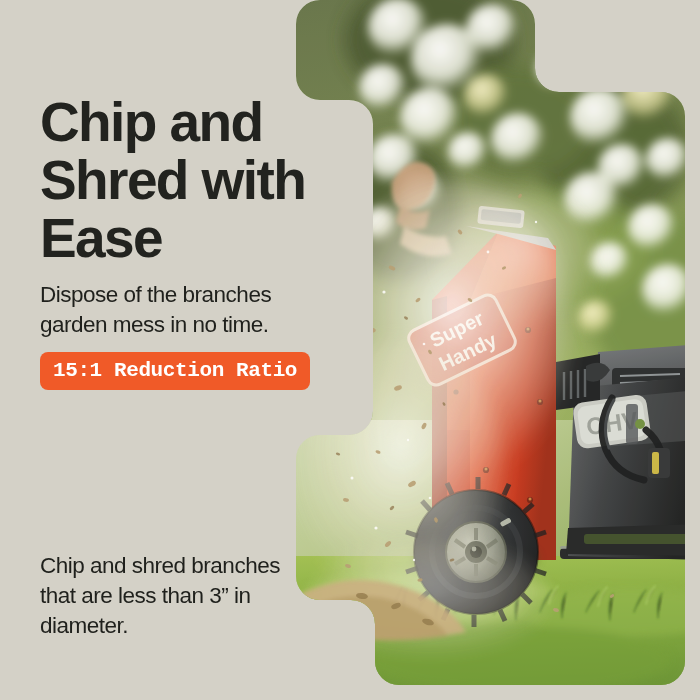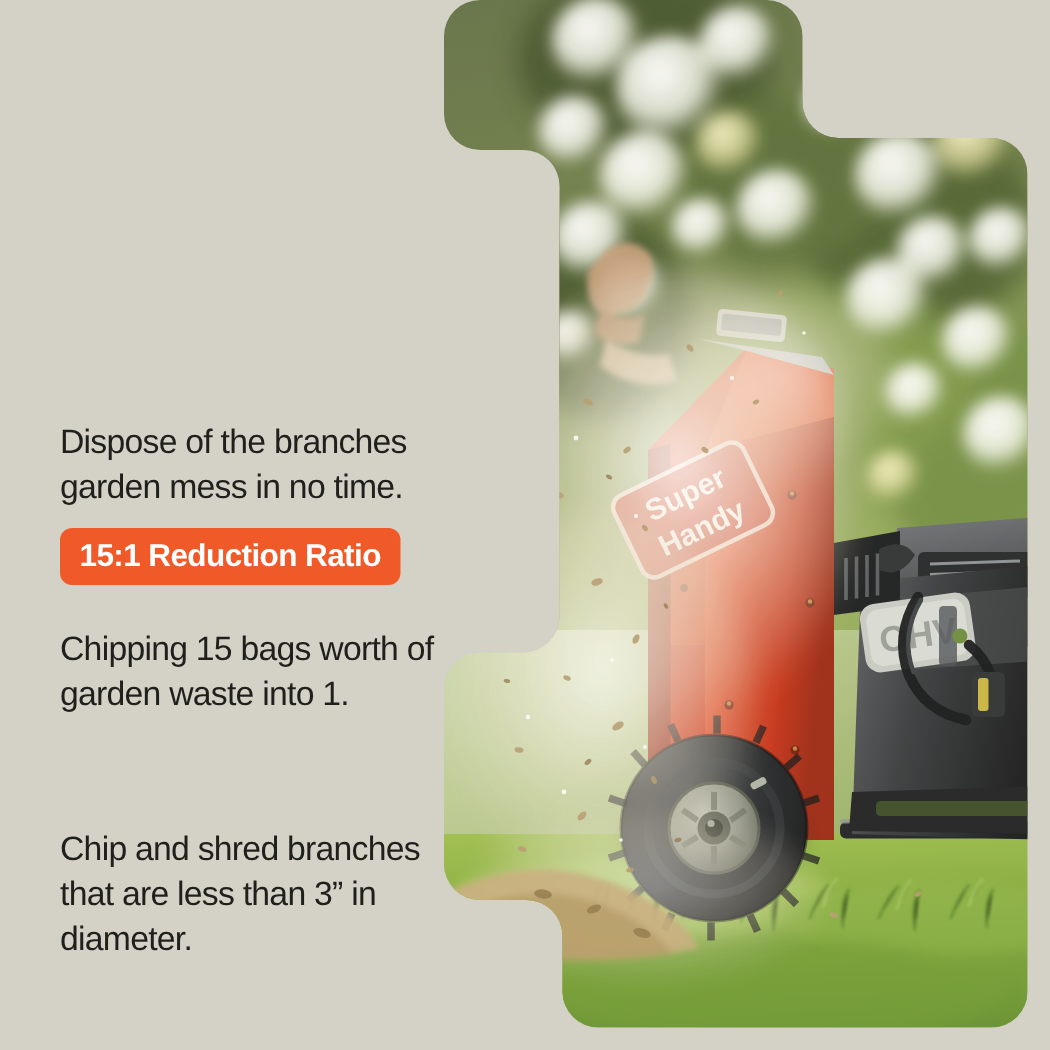--- a/index.html
+++ b/index.html
@@ -62,20 +62,21 @@
     display:inline-block;
     background:#f05a28;
     color:#ffffff;
     border-radius:8px;
     font-size:21px;
     font-weight:700;
     letter-spacing:-0.4px;
     line-height:1;
     padding:8px 13px 9px 13px;
     white-space:nowrap;
+    font-family:Liberation Mono, monospace;
   }
   #badge-1{top:352px;}
   #badge-2{top:482px;}
 </style>
 </head>
 <body>
 
 <div id="card">
 
   <div id="photo-wrap">
@@ -455,28 +456,29 @@
           <ellipse cx="350" cy="624" rx="5" ry="2.6" transform="rotate(-6 350 624)"></ellipse>
         </g>
 
         <rect x="280" y="-10" width="430" height="720" fill="#fff4d8" opacity="0.07"></rect>
       </g>
     </svg>
   </div>
 
   <div id="text-col">
 
+    <h1 id="headline">Chip and
+Shred with
+Ease</h1>
 
     <p id="lead-1" class="lead">Dispose of the branches
 garden mess in no time.</p>
 
     <div id="badge-1" class="badge">15:1 Reduction Ratio</div>
 
-    <p id="desc-1" class="lead">Chipping 15 bags worth of
-garden waste into 1.</p>
 
 
     <p id="desc-2" class="lead">Chip and shred branches
 that are less than 3” in
 diameter.</p>
 
   </div>
 </div>
 
 </body></html>

